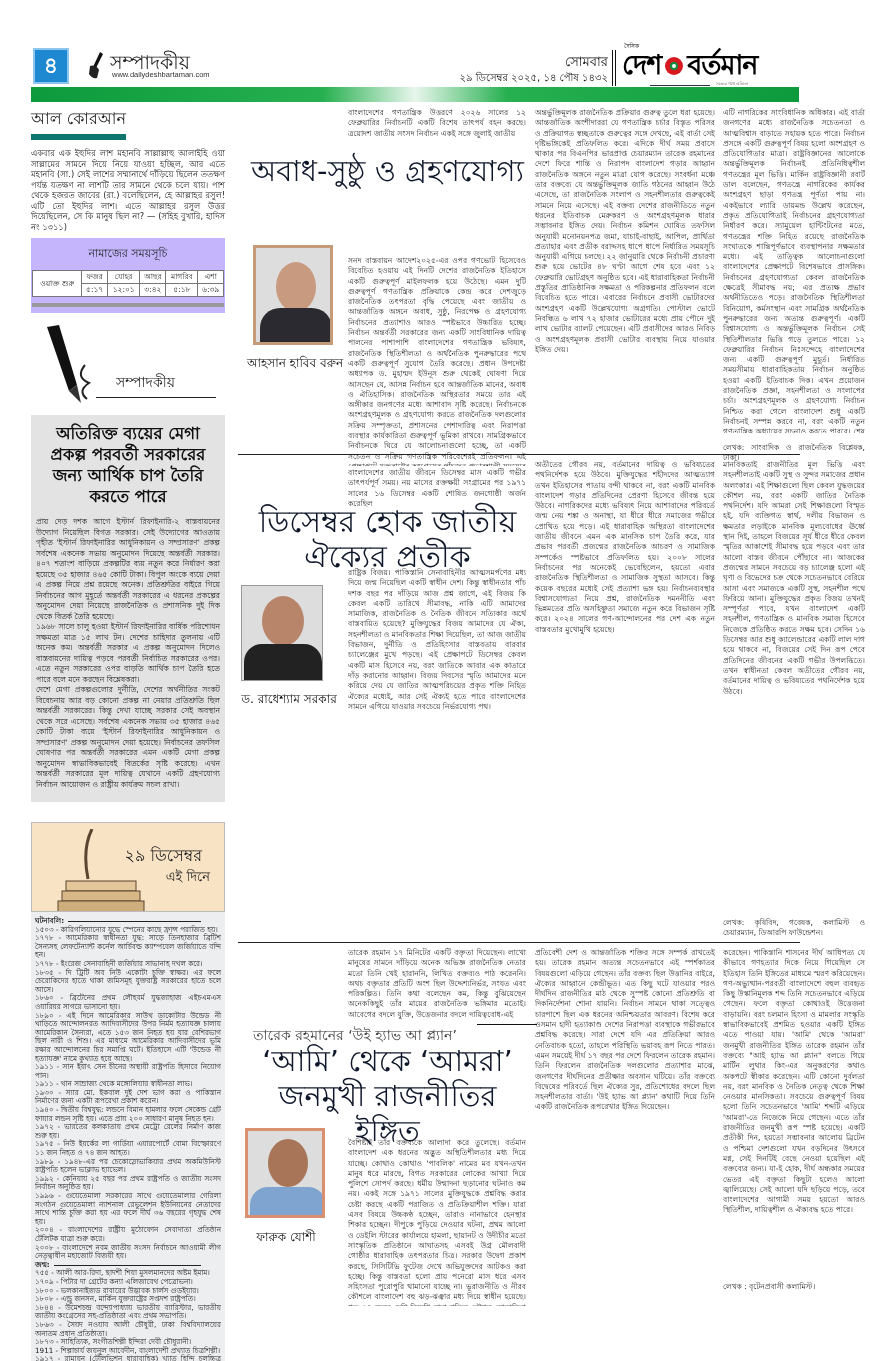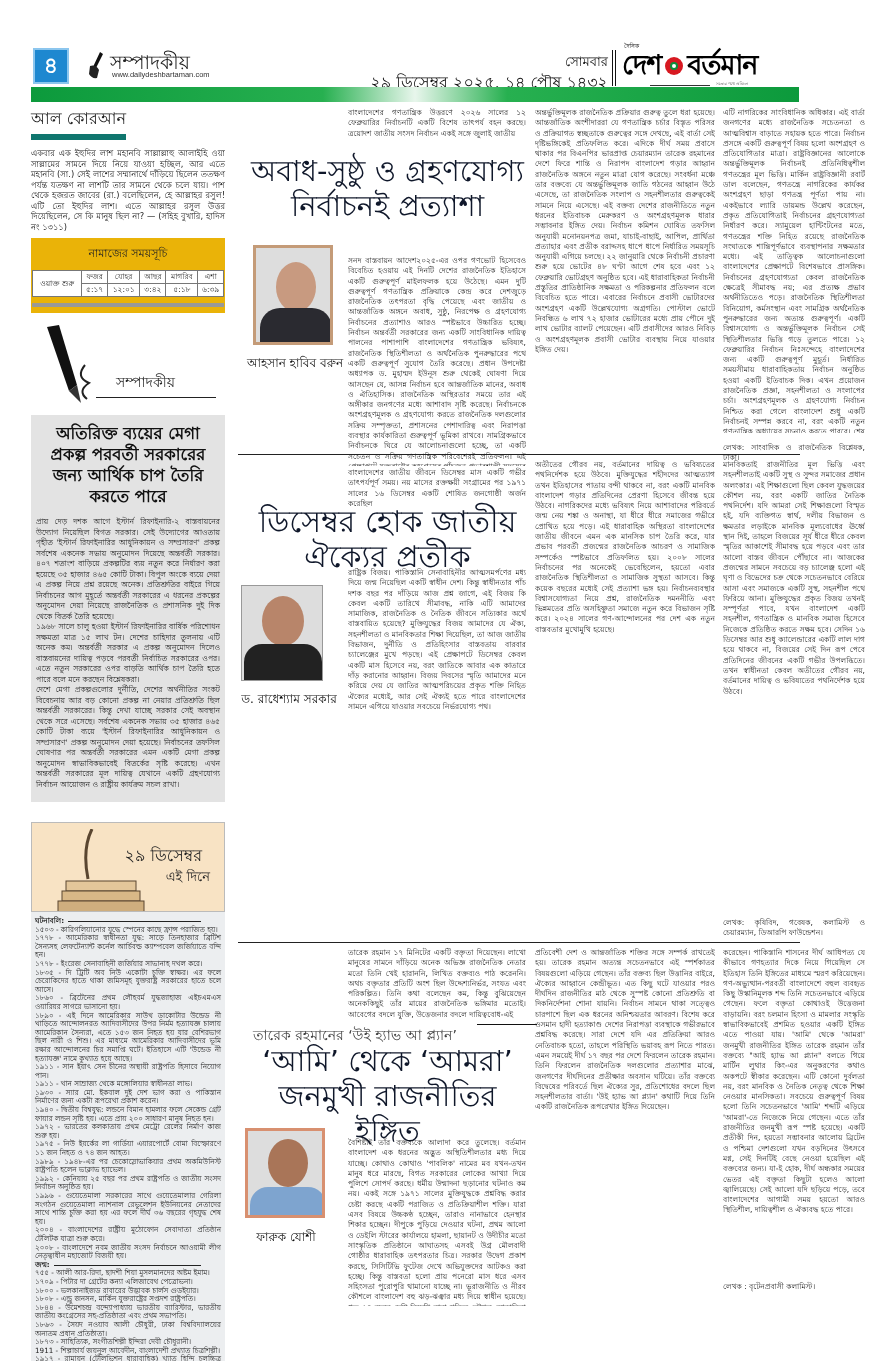--- a/index.html
+++ b/index.html
@@ -5,34 +5,34 @@
   *{box-sizing:border-box;margin:0;padding:0}
   body{width:870px;height:1361px;background:#fff;font-family:"DejaVu Sans",sans-serif;color:#222;position:relative;overflow:hidden}
   .abs{position:absolute}
   
   .page-num{left:33px;top:48px;width:36px;height:36px;background:#1e88d0;border:2px solid #8cc6ee;color:#fff;font-weight:bold;font-size:22px;display:flex;align-items:center;justify-content:center;font-family:"Liberation Sans",sans-serif}
   .pen-logo{left:88px;top:52px;width:16px;height:28px}
   .section-name{left:110px;top:48px;font-size:19px;color:#222}
   .site-url{left:112px;top:70px;font-size:7.5px;color:#333;font-family:"Liberation Sans",sans-serif}
   .greenbar{left:31px;top:87px;width:768px;height:15px;background:linear-gradient(90deg,#0c9a3c 0%,#27b050 38%,#e8f6ec 50%,#27b050 62%,#0c9a3c 100%)}
   .day{right:262px;top:52px;font-size:13px;color:#111;text-align:left}
-  .date{right:262px;top:70px;font-size:16px;color:#111;text-align:center}
+  .date{right:262px;top:70px;font-size:10px;color:#111;text-align:center}
   .dbl-rule{left:612px;top:50px;width:4px;height:36px;border-left:1px solid #111;border-right:1px solid #111}
   .brand{left:622px;top:45px;height:42px;display:flex;align-items:center;gap:4px}
   .brand-pre{position:absolute;left:2px;top:-4px;font-size:6px;color:#111}
   .brand-w1,.brand-w2{font-size:27px;font-weight:bold;color:#000000;letter-spacing:-1px}
   .brand-mark{width:18px;height:18px;border-radius:50%;background:#d71921;display:flex;align-items:center;justify-content:center}
   .brand-mark i{width:8px;height:8px;border-radius:50%;background:#fff;display:block;border:2px solid #0c8f3c}
   .tagline{left:650px;top:83px;font-size:4px;color:#333}
   .tag-line{left:650px;top:85px;width:60px;height:1px;background:#333}
   
   .col-left{left:31px;top:104px;width:194px}
   .quran-title{font-size:16px;border-bottom:6px solid #0f766e;display:inline-block;margin-top:2px;padding-bottom:1px}
   .quran-text{font-size:8.3px;line-height:10.5px;text-align:justify;margin-top:8px;color:#222}
-  .prayer{margin-top:6px;background:#eab308;padding:4px 1px 6px}
+  .prayer{margin-top:6px;background:#c4b5fd;padding:4px 1px 6px}
   .prayer h3{font-size:11px;font-weight:normal;text-align:center;padding:3px 0 6px}
   .prayer table{width:100%;border-collapse:collapse;background:#fff;font-size:7.5px}
   .prayer td{border:1px solid #777;text-align:center;height:13px}
   .prayer-bottom{height:4px;background:#999;margin-top:6px}
   .editorial-logo{position:relative;height:90px;margin-top:6px}
   .editorial-logo .lbl{position:absolute;left:85px;top:52px;font-size:14px}
   .editorial-logo .ul{position:absolute;left:65px;top:78px;width:120px;height:1px;background:#222}
   .ed-box{background:#e3e3e3;padding:8px 5px 12px;margin-top:6px}
   .ed-head{font-size:16.5px;line-height:21px;text-align:center;color:#111;margin-bottom:10px}
   .ed-text{font-size:7.6px;line-height:10.5px;text-align:justify;color:#222}
@@ -170,21 +170,20 @@
         <div>1911 - শিল্পাচার্য জয়নুল আবেদীন, বাংলাদেশী প্রখ্যাত চিত্রশিল্পী।</div>
         <div>১৯১৭ - রামায়ন (টেলিভিশন ধারাবাহিক) খ্যাত হিন্দি চলচ্চিত্র পরিচালক রামানন্দ সাগর।</div>
       </div>
   </div>
 </div>
 
 <div class="abs" style="left:245px;top:108px;width:620px">
   <p class="body-txt abs" style="left:103px;top:0;width:178px">বাংলাদেশের গণতান্ত্রিক উত্তরণে ২০২৬ সালের ১২ ফেব্রুয়ারির নির্বাচনটি একটি বিশেষ তাৎপর্য বহন করছে। ত্রয়োদশ জাতীয় সংসদ নির্বাচন একই সঙ্গে জুলাই জাতীয়</p>
   <div class="abs headline" style="left:0;top:46px;width:285px">
     <div>অবাধ-সুষ্ঠু ও গ্রহণযোগ্য</div>
-      <div>নির্বাচনই প্রত্যাশা</div>
   </div>
   <div class="abs photo" style="left:8px;top:137px;width:80px;height:100px">
     <div style="position:absolute;left:20px;top:14px;width:40px;height:50px;border-radius:50%;background:#c89a80"></div>
     <div style="position:absolute;left:4px;top:60px;width:72px;height:40px;background:#2a2a30;border-radius:20px 20px 0 0"></div>
   </div>
   <div class="abs caption" style="left:0;top:246px;width:100px">আহসান হাবিব বরুন</div>
   <p class="body-txt abs" style="left:103px;top:148px;width:178px;height:210px;overflow:hidden">সনদ বাস্তবায়ন আদেশ২০২৫-এর ওপর গণভোট হিসেবেও বিবেচিত হওয়ায় এই দিনটি দেশের রাজনৈতিক ইতিহাসে একটি গুরুত্বপূর্ণ মাইলফলক হয়ে উঠেছে। এমন দুটি গুরুত্বপূর্ণ গণতান্ত্রিক প্রক্রিয়াকে কেন্দ্র করে দেশজুড়ে রাজনৈতিক তৎপরতা বৃদ্ধি পেয়েছে এবং জাতীয় ও আন্তর্জাতিক অঙ্গনে অবাধ, সুষ্ঠু, নিরপেক্ষ ও গ্রহণযোগ্য নির্বাচনের প্রত্যাশাও আরও স্পষ্টভাবে উচ্চারিত হচ্ছে। নির্বাচন অন্তর্বর্তী সরকারের জন্য একটি সাংবিধানিক দায়িত্ব পালনের পাশাপাশি বাংলাদেশের গণতান্ত্রিক ভবিষ্যৎ, রাজনৈতিক স্থিতিশীলতা ও অর্থনৈতিক পুনরুদ্ধারের পথে একটি গুরুত্বপূর্ণ সুযোগ তৈরি করেছে। প্রধান উপদেষ্টা অধ্যাপক ড. মুহাম্মদ ইউনূস শুরু থেকেই ঘোষণা দিয়ে আসছেন যে, আসন্ন নির্বাচন হবে আন্তর্জাতিক মানের, অবাধ ও ঐতিহাসিক। রাজনৈতিক অস্থিরতার সময়ে তার এই অঙ্গীকার জনগণের মধ্যে আশাবাদ সৃষ্টি করেছে। নির্বাচনকে অংশগ্রহণমূলক ও গ্রহণযোগ্য করতে রাজনৈতিক দলগুলোর সক্রিয় সম্পৃক্ততা, প্রশাসনের পেশাদারিত্ব এবং নিরাপত্তা ব্যবস্থার কার্যকারিতা গুরুত্বপূর্ণ ভূমিকা রাখবে। সামগ্রিকভাবে নির্বাচনকে ঘিরে যে আলোচনাগুলো হচ্ছে, তা একটি সচেতন ও সক্রিয় গণতান্ত্রিক পরিবেশেরই প্রতিফলন। এই প্রেক্ষাপটে যুক্তরাষ্ট্রের কংগ্রেসের পাঁচজন প্রভাবশালী সদস্যের পাঠানো চিঠি আন্তর্জাতিক পর্যবেক্ষণের বিষয়টিকে আরও দৃশ্যমান করেছে। হাউস ফরেন অ্যাফেয়ার্স কমিটির র‍্যাংকিং মেম্বার গ্রেগরি মিক্স এবং সাবকমিটির চেয়ারম্যান বিল হুইজেনারের নেতৃত্বে পাঠানো ওই চিঠি</p>
   <p class="body-txt abs" style="left:290px;top:0;width:180px;height:356px;overflow:hidden">অন্তর্ভুক্তিমূলক রাজনৈতিক প্রক্রিয়ার গুরুত্ব তুলে ধরা হয়েছে। আন্তর্জাতিক অংশীদাররা যে গণতান্ত্রিক চর্চার বিস্তৃত পরিসর ও প্রক্রিয়াগত স্বচ্ছতাকে গুরুত্বের সঙ্গে দেখছে, এই বার্তা সেই দৃষ্টিভঙ্গিকেই প্রতিফলিত করে। এদিকে দীর্ঘ সময় প্রবাসে থাকার পর বিএনপির ভারপ্রাপ্ত চেয়ারম্যান তারেক রহমানের দেশে ফিরে শান্তি ও নিরাপদ বাংলাদেশ গড়ার আহ্বান রাজনৈতিক অঙ্গনে নতুন মাত্রা যোগ করেছে। সংবর্ধনা মঞ্চে তার বক্তব্যে যে অন্তর্ভুক্তিমূলক জাতি গঠনের আহ্বান উঠে এসেছে, তা রাজনৈতিক সংলাপ ও সহনশীলতার গুরুত্বকেই সামনে নিয়ে এসেছে। এই বক্তব্য দেশের রাজনীতিতে নতুন ধরনের ইতিবাচক মেরুকরণ ও অংশগ্রহণমূলক ধারার সম্ভাবনার ইঙ্গিত দেয়। নির্বাচন কমিশন ঘোষিত তফসিল অনুযায়ী মনোনয়নপত্র জমা, যাচাই-বাছাই, আপিল, প্রার্থিতা প্রত্যাহার এবং প্রতীক বরাদ্দসহ ধাপে ধাপে নির্ধারিত সময়সূচি অনুযায়ী এগিয়ে চলছে। ২২ জানুয়ারি থেকে নির্বাচনী প্রচারণা শুরু হয়ে ভোটের ৪৮ ঘণ্টা আগে শেষ হবে এবং ১২ ফেব্রুয়ারি ভোটগ্রহণ অনুষ্ঠিত হবে। এই ধারাবাহিকতা নির্বাচনী প্রস্তুতির প্রাতিষ্ঠানিক সক্ষমতা ও পরিকল্পনার প্রতিফলন বলে বিবেচিত হতে পারে। এবারের নির্বাচনে প্রবাসী ভোটারদের অংশগ্রহণ একটি উল্লেখযোগ্য অগ্রগতি। পোস্টাল ভোটে নিবন্ধিত ৬ লাখ ৭২ হাজার ভোটারের মধ্যে প্রায় পৌনে দুই লাখ ভোটার ব্যালট পেয়েছেন। এটি প্রবাসীদের আরও নিবিড় ও অংশগ্রহণমূলক প্রবাসী ভোটার ব্যবস্থায় নিয়ে যাওয়ার ইঙ্গিত দেয়।</p>
   <p class="body-txt abs" style="left:478px;top:0;width:142px;height:325px;overflow:hidden">এটি নাগরিকের সাংবিধানিক অধিকার। এই বার্তা জনগণের মধ্যে রাজনৈতিক সচেতনতা ও আত্মবিশ্বাস বাড়াতে সহায়ক হতে পারে। নির্বাচন প্রসঙ্গে একটি গুরুত্বপূর্ণ বিষয় হলো অংশগ্রহণ ও প্রতিযোগিতার মাত্রা। রাষ্ট্রবিজ্ঞানের আলোকে অন্তর্ভুক্তিমূলক নির্বাচনই প্রতিনিধিত্বশীল গণতন্ত্রের মূল ভিত্তি। মার্কিন রাষ্ট্রবিজ্ঞানী রবার্ট ডাল বলেছেন, গণতন্ত্রে নাগরিকের কার্যকর অংশগ্রহণ ছাড়া গণতন্ত্র পূর্ণতা পায় না। একইভাবে ল্যারি ডায়মন্ড উল্লেখ করেছেন, প্রকৃত প্রতিযোগিতাই নির্বাচনের গ্রহণযোগ্যতা নির্ধারণ করে। স্যামুয়েল হান্টিংটনের মতে, গণতন্ত্রের শক্তি নিহিত রয়েছে রাজনৈতিক সংঘাতকে শান্তিপূর্ণভাবে ব্যবস্থাপনার সক্ষমতার মধ্যে। এই তাত্ত্বিক আলোচনাগুলো বাংলাদেশের প্রেক্ষাপটে বিশেষভাবে প্রাসঙ্গিক। নির্বাচনের গ্রহণযোগ্যতা কেবল রাজনৈতিক ক্ষেত্রেই সীমাবদ্ধ নয়; এর প্রত্যক্ষ প্রভাব অর্থনীতিতেও পড়ে। রাজনৈতিক স্থিতিশীলতা বিনিয়োগ, কর্মসংস্থান এবং সামগ্রিক অর্থনৈতিক পুনরুদ্ধারের জন্য অত্যন্ত গুরুত্বপূর্ণ। একটি বিশ্বাসযোগ্য ও অন্তর্ভুক্তিমূলক নির্বাচন সেই স্থিতিশীলতার ভিত্তি গড়ে তুলতে পারে। ১২ ফেব্রুয়ারির নির্বাচন নিঃসন্দেহে বাংলাদেশের জন্য একটি গুরুত্বপূর্ণ মুহূর্ত। নির্ধারিত সময়সীমায় ধারাবাহিকতায় নির্বাচন অনুষ্ঠিত হওয়া একটি ইতিবাচক দিক। এখন প্রয়োজন রাজনৈতিক প্রজ্ঞা, সহনশীলতা ও সংলাপের চর্চা। অংশগ্রহণমূলক ও গ্রহণযোগ্য নির্বাচন নিশ্চিত করা গেলে বাংলাদেশ শুধু একটি নির্বাচনই সম্পন্ন করবে না, বরং একটি নতুন গণতান্ত্রিক অধ্যায়ের সূচনাও করতে পারবে। শেষ কথা, এই নির্বাচন কেবল একটি সাংবিধানিক প্রক্রিয়া নয়; এটি জনগণের ইচ্ছার প্রতিফলন ঘটানোর একটি সুযোগ। অংশগ্রহণ, প্রতিযোগিতা ও বিশ্বাসযোগ্যতার সমন্বয়ই নির্ধারণ করবে বাংলাদেশের গণতান্ত্রিক যাত্রা কোন পথে এগোবে। আগামী ১২ ফেব্রুয়ারির নির্বাচন সেই পরীক্ষার একটি গুরুত্বপূর্ণ মানদণ্ড হয়ে থাকবে।</p>
   <p class="body-txt abs" style="left:478px;top:335px;width:142px">লেখক: সাংবাদিক ও রাজনৈতিক বিশ্লেষক, ঢাকা।</p>

